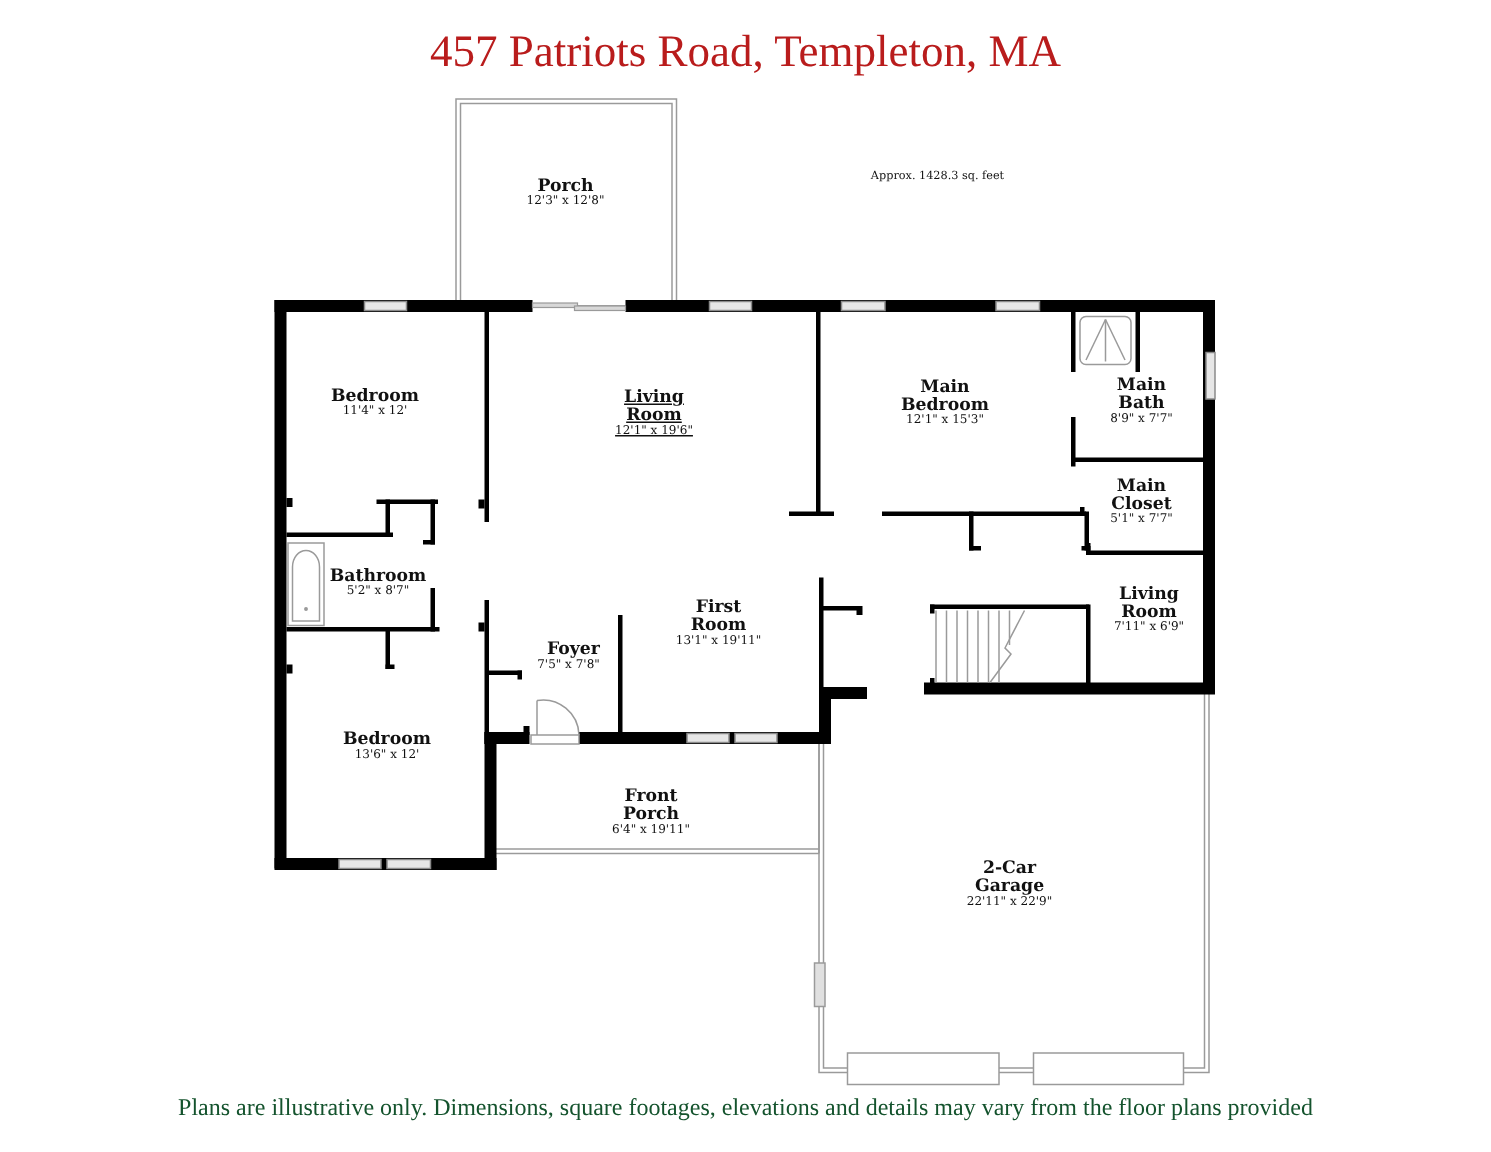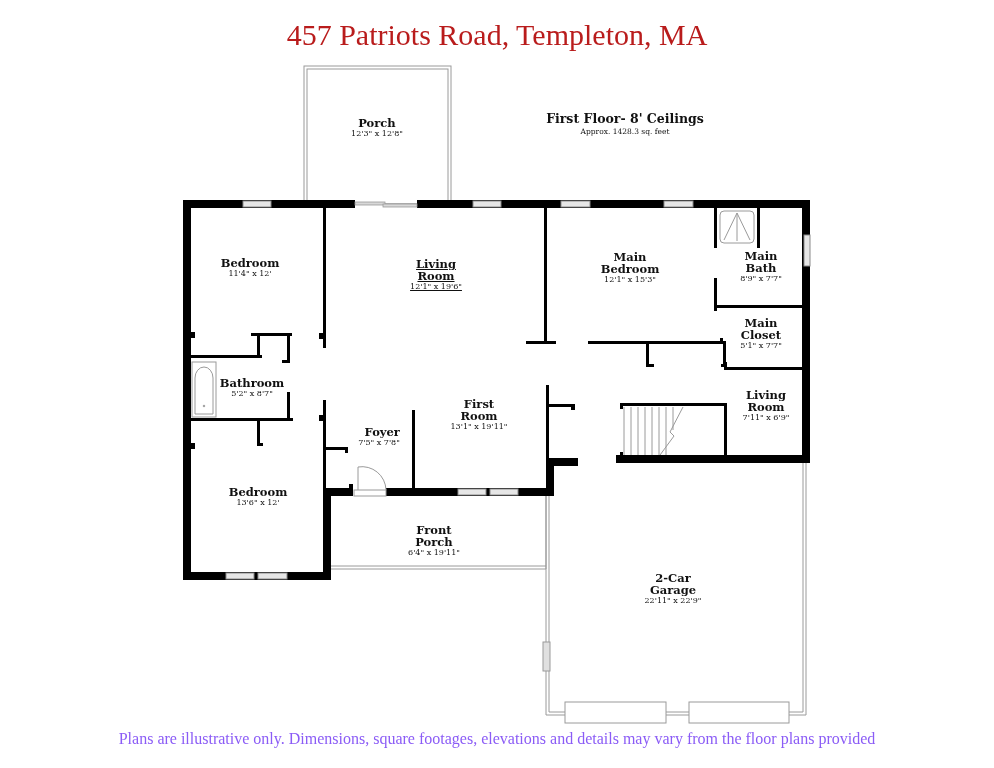--- a/index.html
+++ b/index.html
@@ -1,33 +1,32 @@
 <!DOCTYPE html>
 <html><head>
 <meta charset="utf-8">
 <style>
   html, body { margin: 0; padding: 0; background: #ffffff; }
   body { width: 994px; height: 768px; position: relative; overflow: hidden; font-family: "DejaVu Serif", "Liberation Serif", serif; color: #111; }
   .title { position: absolute; left: 0; top: 18px; width: 994px; text-align: center; font-family: "Liberation Serif", "DejaVu Serif", serif; font-size: 30px; color: #b91c1c; }
-  .footer { position: absolute; left: 0; top: 730px; width: 994px; text-align: center; font-family: "Liberation Serif", "DejaVu Serif", serif; font-size: 16px; color: #8b5cf6; }
+  .footer { position: absolute; left: 0; top: 730px; width: 994px; text-align: center; font-family: "Liberation Serif", "DejaVu Serif", serif; font-size: 16px; color: #14532d; }
   .floor-title { position: absolute; left: 520px; top: 111px; width: 210px; text-align: center; }
   .floor-title .ft-name { font-weight: bold; font-size: 12.5px; }
   .floor-title .ft-area { font-size: 7.5px; margin-top: 1px; }
   svg.plan { position: absolute; left: 0; top: 0; }
   .room { position: absolute; text-align: center; transform: translateX(-50%); white-space: nowrap; line-height: 1.05; }
   .room .rname { font-weight: bold; font-size: 11.5px; display: block; }
   .room .rdim { font-size: 8px; display: block; margin-top: 1px; }
 </style>
 </head>
 <body>
 
 <div class="title">457 Patriots Road, Templeton, MA</div>
 
 <div class="floor-title">
-  <div class="ft-name">First Floor- 8' Ceilings</div>
   <div class="ft-area">Approx. 1428.3 sq. feet</div>
 </div>
 
 <svg class="plan" width="994" height="768" viewBox="0 0 994 768" xmlns="http://www.w3.org/2000/svg">
 
   <g fill="none" stroke="#9a9a9a" stroke-width="1">
     <rect x="304" y="66" width="147" height="138"></rect>
     <rect x="307" y="69" width="141" height="135"></rect>
   </g>
 

